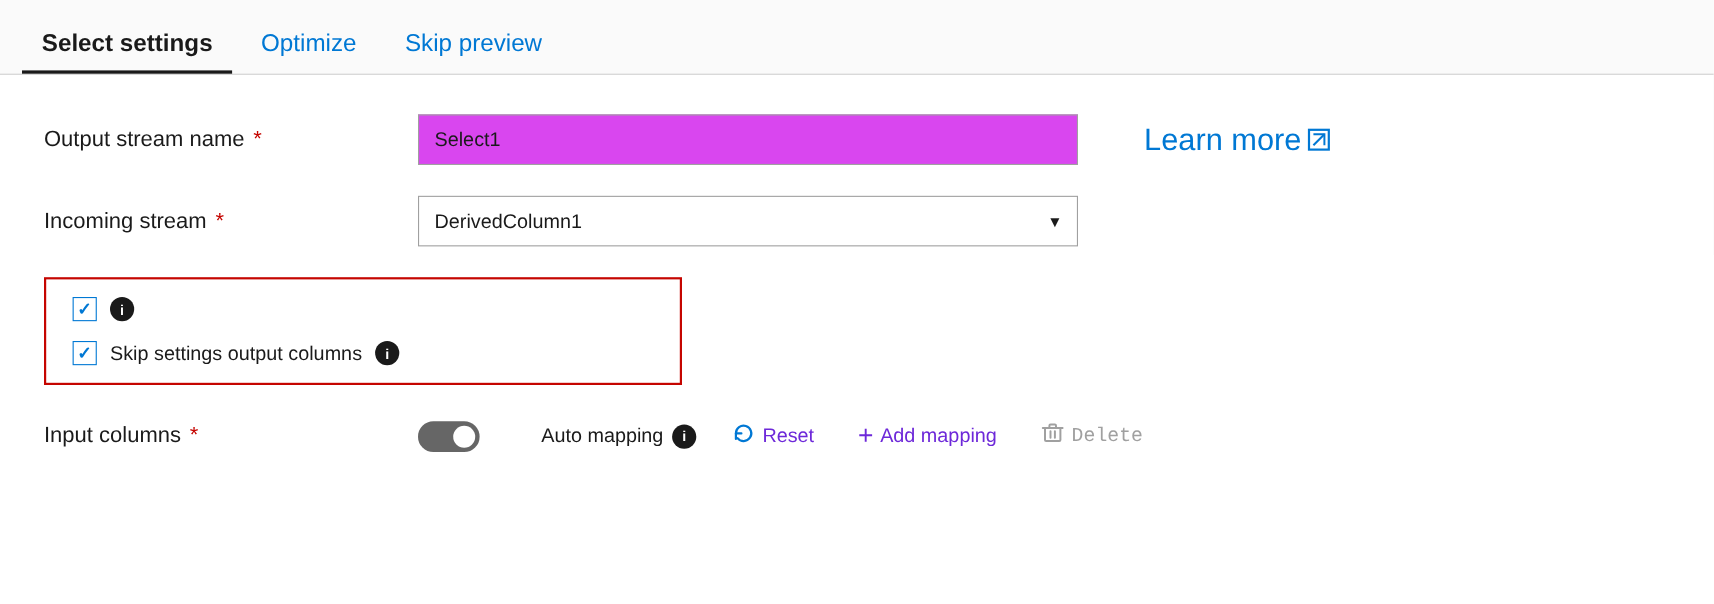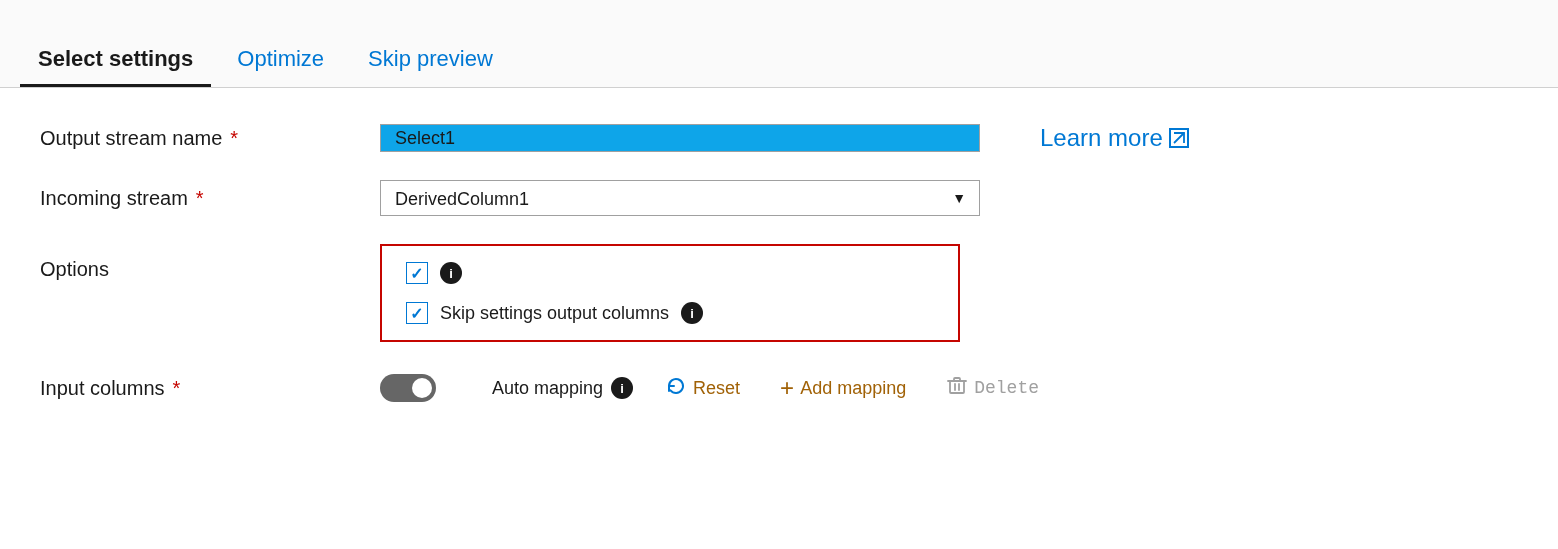--- a/index.html
+++ b/index.html
@@ -17,21 +17,21 @@
       display: flex;
       flex-direction: column;
     }
     
     .tab-bar {
       display: flex;
       align-items: flex-end;
       border-bottom: 1px solid #d0d0d0;
       padding: 0 20px;
       background: #fafafa;
-      height: 88px;
+      height: 68px;
     }
     .tab {
       padding: 10px 18px 12px 18px;
       font-size: 22px;
       cursor: pointer;
       color: #0078d4;
       border-bottom: 3px solid transparent;
       margin-right: 8px;
       user-select: none;
     }
@@ -58,32 +58,32 @@
       align-items: flex-end;
       gap: 4px;
     }
     .required-star {
       color: #c50500;
       font-size: 20px;
       margin-left: 4px;
     }
     .form-input {
       width: 600px;
-      height: 28px;
+      height: 46px;
       border: 1px solid #a0a0a0;
       padding: 8px 14px;
       font-size: 18px;
       color: #1a1a1a;
-      background: #0ea5e9;
+      background: #d946ef;
       outline: none;
     }
     .learn-more-link {
       margin-left: 60px;
       color: #0078d4;
-      font-size: 24px;
+      font-size: 28px;
       cursor: pointer;
       display: flex;
       align-items: center;
       gap: 6px;
       text-decoration: none;
       white-space: nowrap;
     }
     .learn-more-icon {
       width: 20px;
       height: 20px;
@@ -94,21 +94,21 @@
       font-size: 12px;
       position: relative;
     }
     
     .form-select-wrapper {
       position: relative;
       width: 600px;
     }
     .form-select {
       width: 100%;
-      height: 36px;
+      height: 46px;
       border: 1px solid #a0a0a0;
       padding: 8px 44px 8px 14px;
       font-size: 18px;
       color: #1a1a1a;
       background: #ffffff;
       appearance: none;
       cursor: pointer;
       outline: none;
     }
     .dropdown-arrow {
@@ -204,21 +204,21 @@
       color: #1a1a1a;
       display: flex;
       align-items: center;
       gap: 8px;
       margin-left: 32px;
     }
     .action-btn {
       display: flex;
       align-items: center;
       gap: 6px;
-      color: #a16207;
+      color: #6d28d9;
       font-size: 18px;
       cursor: pointer;
       background: none;
       border: none;
       padding: 4px 8px;
     }
     .action-btn.disabled {
       color: #a0a0a0;
       cursor: default;
       font-family: Liberation Mono, monospace;
@@ -264,23 +264,20 @@
       </div>
       <div class="form-select-wrapper">
         <select class="form-select">
           <option>DerivedColumn1</option>
         </select>
         <span class="dropdown-arrow">▼</span>
       </div>
     </div>
 
     <div class="form-row" style="align-items: flex-start;">
-      <div class="form-label" style="padding-top: 14px;">
-        <span>Options</span>
-      </div>
       <div class="options-box">
 
         <div class="checkbox-row">
           <div class="checkbox-custom">
             <span class="checkmark">✓</span>
           </div>
           <span class="info-icon">i</span>
         </div>
 
         <div class="checkbox-row">

